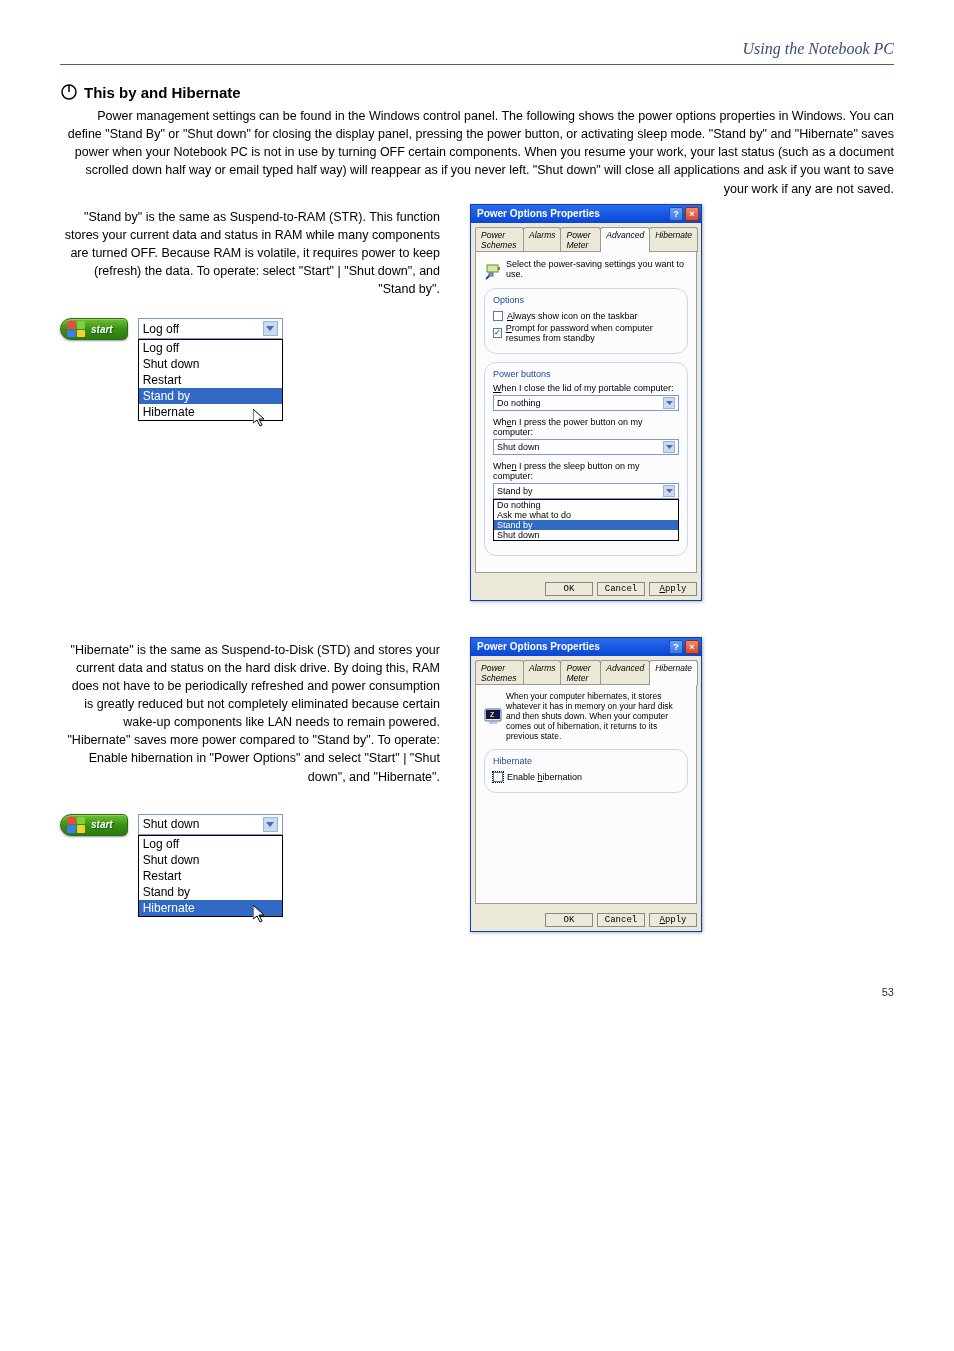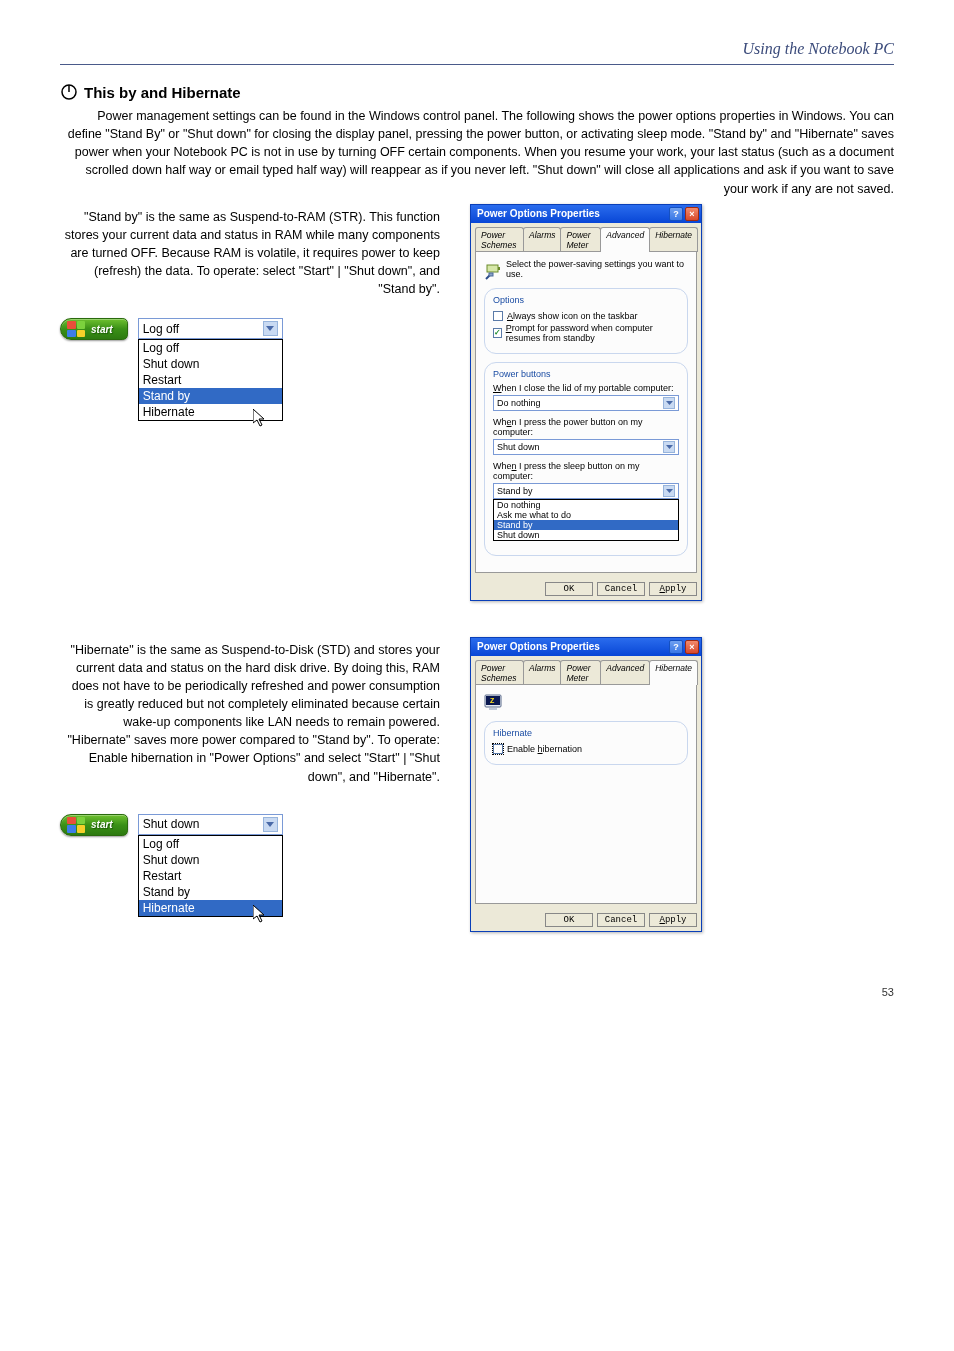--- a/index.html
+++ b/index.html
@@ -445,20 +445,21 @@
       <div class="tabpanel" style="min-height:220px;">
         <div class="iconrow">
           <span class="icn">
             <svg width="22" height="22" viewBox="0 0 22 22">
               <rect x="1" y="4" width="16" height="12" rx="1" fill="#e8ecf4" stroke="#5a6a8a"></rect>
               <rect x="2" y="5" width="14" height="9" fill="#0a1850"></rect>
               <rect x="5" y="17" width="8" height="2" fill="#c0c8d8"></rect>
               <text x="6" y="12" font-size="7" fill="#ffe020" font-weight="bold">Z</text>
             </svg>
           </span>
+          <span style="font-size:8.5px;">When your computer hibernates, it stores whatever it has in memory on your hard disk and then shuts down. When your computer comes out of hibernation, it returns to its previous state.</span>
         </div>
         <div class="fieldset">
           <div class="fieldset-legend">Hibernate</div>
           <div class="chk">
             <span class="box" style="outline:1px dotted #000;"></span>
             <span>Enable <span class="u">h</span>ibernation</span>
           </div>
         </div>
       </div>
       <div class="btnrow">

